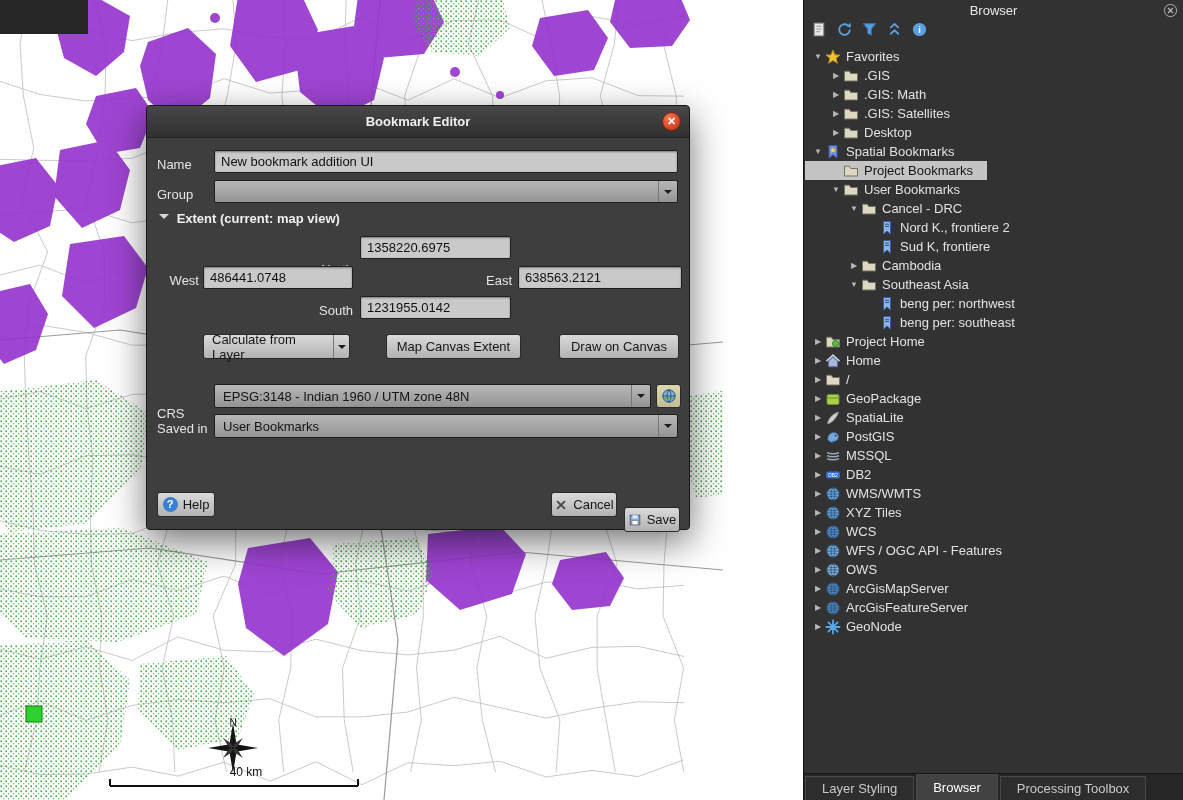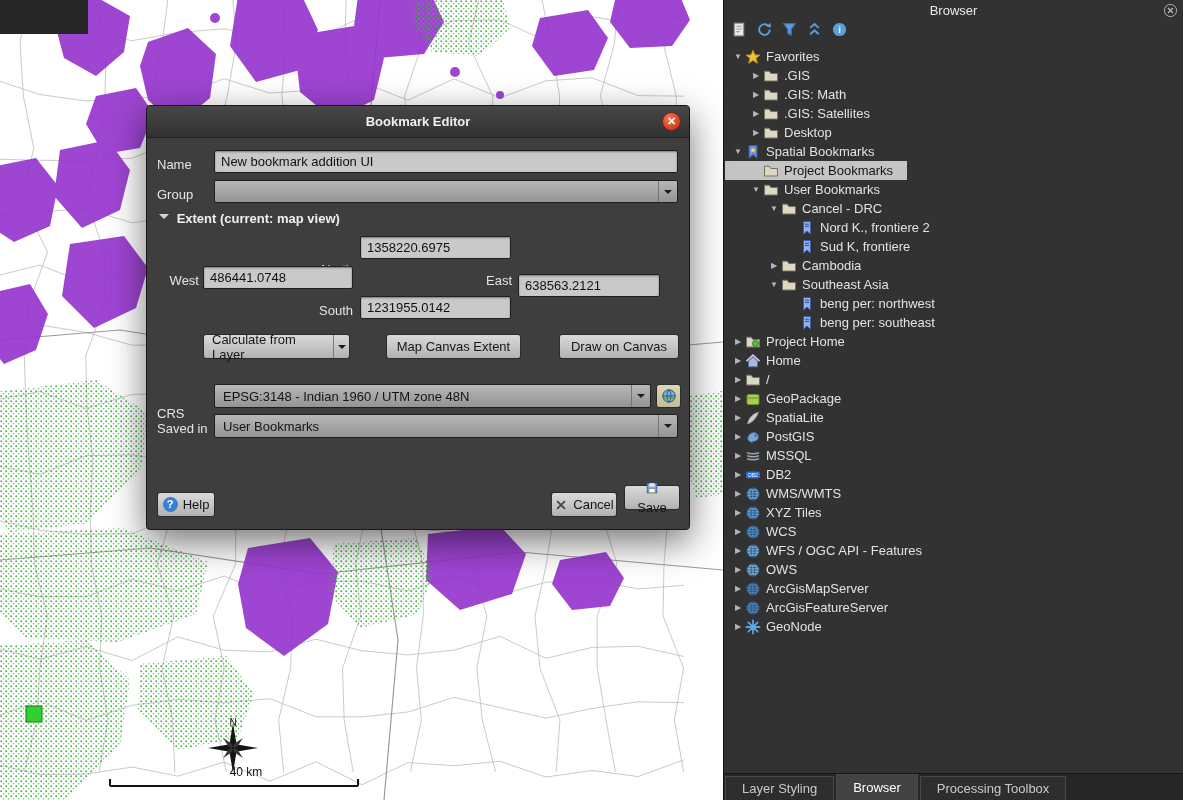--- a/index.html
+++ b/index.html
@@ -46,21 +46,21 @@
     align-items:center;justify-content:center;margin-left:6px;}
   .dd-split i{border:4px solid transparent;border-top-color:#1c1c1c;margin-top:4px;}
   .help-q{width:15px;height:15px;border-radius:50%;background:#3a7fd0;color:#fff;
     font-size:11px;font-weight:bold;line-height:15px;text-align:center;display:inline-block;}
   #crs-btn{position:absolute;left:509px;top:278px;width:25px;height:24px;
     background:linear-gradient(#ded8b2,#c3bc92);border:1px solid #2b2b2b;border-radius:3px;
     display:flex;align-items:center;justify-content:center;box-sizing:border-box;}
   #crs-btn svg{width:16px;height:16px;}
 
   
-  #browser-panel{position:absolute;top:0;right:0;width:460px;height:800px;
+  #browser-panel{position:absolute;top:0;right:0;width:380px;height:800px;
     background:#323232;border-left:1px solid #141414;box-sizing:border-box;}
   #browser-title{position:absolute;top:1px;left:0;right:0;text-align:center;
     font-size:13px;color:#e8e8e8;height:20px;line-height:20px;}
   #panel-close{position:absolute;top:3px;right:5px;width:15px;height:15px;}
   #panel-close svg{width:15px;height:15px;display:block;}
   #browser-toolbar{position:absolute;top:21px;left:7px;display:flex;gap:8px;}
   .tb-btn{width:17px;height:17px;display:inline-block;}
   .tb-btn svg{width:17px;height:17px;display:block;}
   #tree{position:absolute;top:47px;left:1px;right:0;bottom:27px;overflow:hidden;}
   .tree-row{display:flex;align-items:center;height:19px;font-size:13px;color:#e2e2e2;
@@ -197,21 +197,21 @@
       <span>Extent (current: map view)</span>
     </div>
 
     <div class="dlg-label r" style="left:150px;top:135px;width:56px;margin-top:20px;">North</div>
     <input class="dlg-input" style="left: 213px; top: 130px; width: 151px; height: 23px;" value="1358220.6975">
 
     <div class="dlg-label r" style="left:12px;top:166px;width:40px;">West</div>
     <input class="dlg-input" style="left: 56px; top: 160px; width: 150px; height: 23px;" value="486441.0748">
 
     <div class="dlg-label r" style="left:330px;top:166px;width:35px;">East</div>
-    <input class="dlg-input" style="left: 371px; top: 168px; width: 142px; height: 23px;" value="638563.2121">
+    <input class="dlg-input" style="left: 371px; top: 160px; width: 164px; height: 23px;" value="638563.2121">
 
     <div class="dlg-label r" style="left:150px;top:196px;width:56px;">South</div>
     <input class="dlg-input" style="left: 213px; top: 190px; width: 151px; height: 23px;" value="1231955.0142">
 
     <div class="btn" style="left:56px;top:228px;width:147px;height:25px;padding-left:8px;">
       <span>Calculate from Layer</span>
       <span class="dd-split">
           <i></i>
         </span>
     </div>
@@ -250,21 +250,21 @@
       <span>Help</span>
     </div>
     <div class="btn" style="left:404px;top:386px;width:66px;height:25px;">
       <span class="mini">
         <svg viewBox="0 0 16 16">
             <path d="M3.5 3.5 L12.5 12.5 M12.5 3.5 L3.5 12.5" stroke="#4a4a4a" stroke-width="2.2"></path>
           </svg>
       </span>
       <span>Cancel</span>
     </div>
-    <div class="btn" style="left:477px;top:379px;width:56px;height:25px;flex-direction:column;">
+    <div class="btn" style="left:477px;top:401px;width:56px;height:25px;">
       <span class="mini">
         <svg viewBox="0 0 16 16">
             <rect x="2.5" y="2.5" width="11" height="11" fill="#7fa8e0" stroke="#3a5a90"></rect>
             <rect x="5" y="2.5" width="6" height="4" fill="#dce8f8"></rect>
             <rect x="4.5" y="8.5" width="7" height="5" fill="#ffffff" stroke="#8a8a8a"></rect>
           </svg>
       </span>
       <span>Save</span>
     </div>
   </div>

